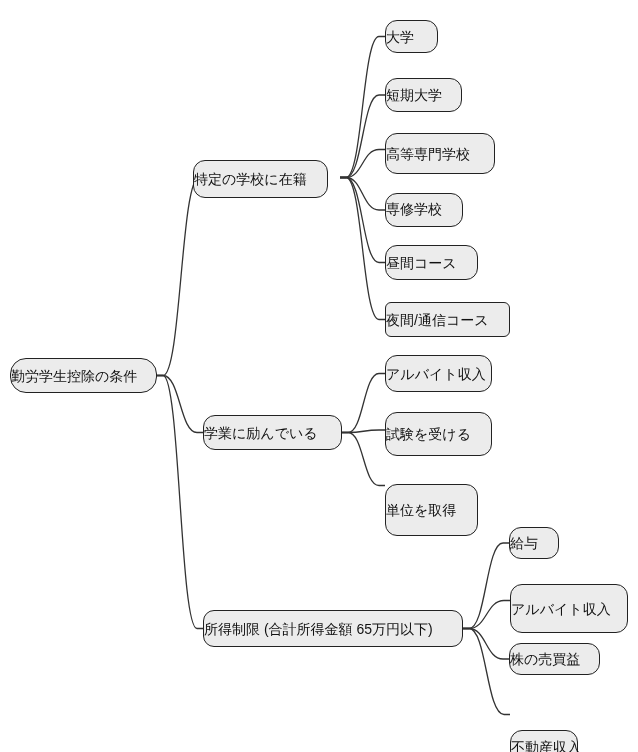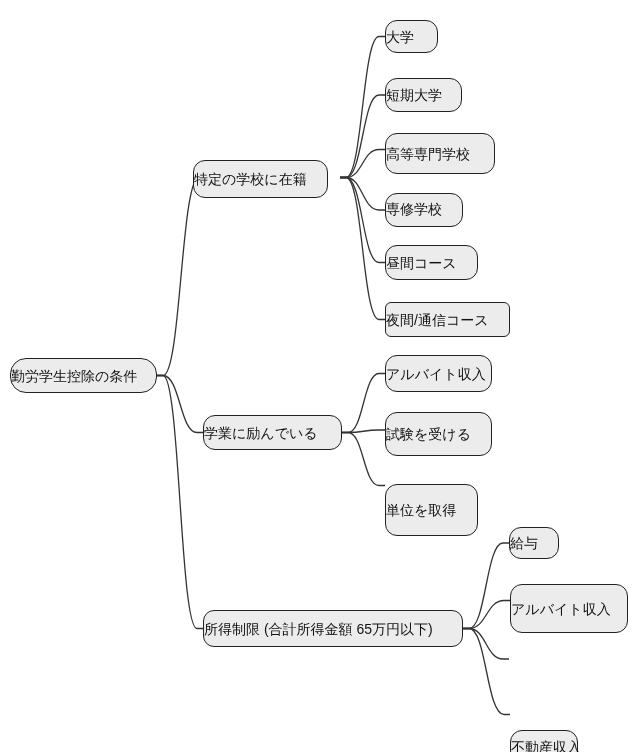--- a/index.html
+++ b/index.html
@@ -107,17 +107,20 @@
   <div class="node" style="left:385px; top:484px; width:93px; height:52px;">
     <span>単位を取得</span>
   </div>
 
   <div class="node" style="left:509px; top:527px; width:50px; height:32px;">
     <span>給与</span>
   </div>
   <div class="node" style="left:510px; top:584px; width:118px; height:49px;">
     <span>アルバイト収入</span>
   </div>
+  <div class="node" style="left:509px; top:643px; width:91px; height:32px;">
+    <span>株の売買益</span>
+  </div>
   <div class="node" style="left:510px; top:698px; width:68px; height:33px;margin-top:32px;">
     <span>不動産収入</span>
   </div>
 
 </div>
 
 </body></html>

